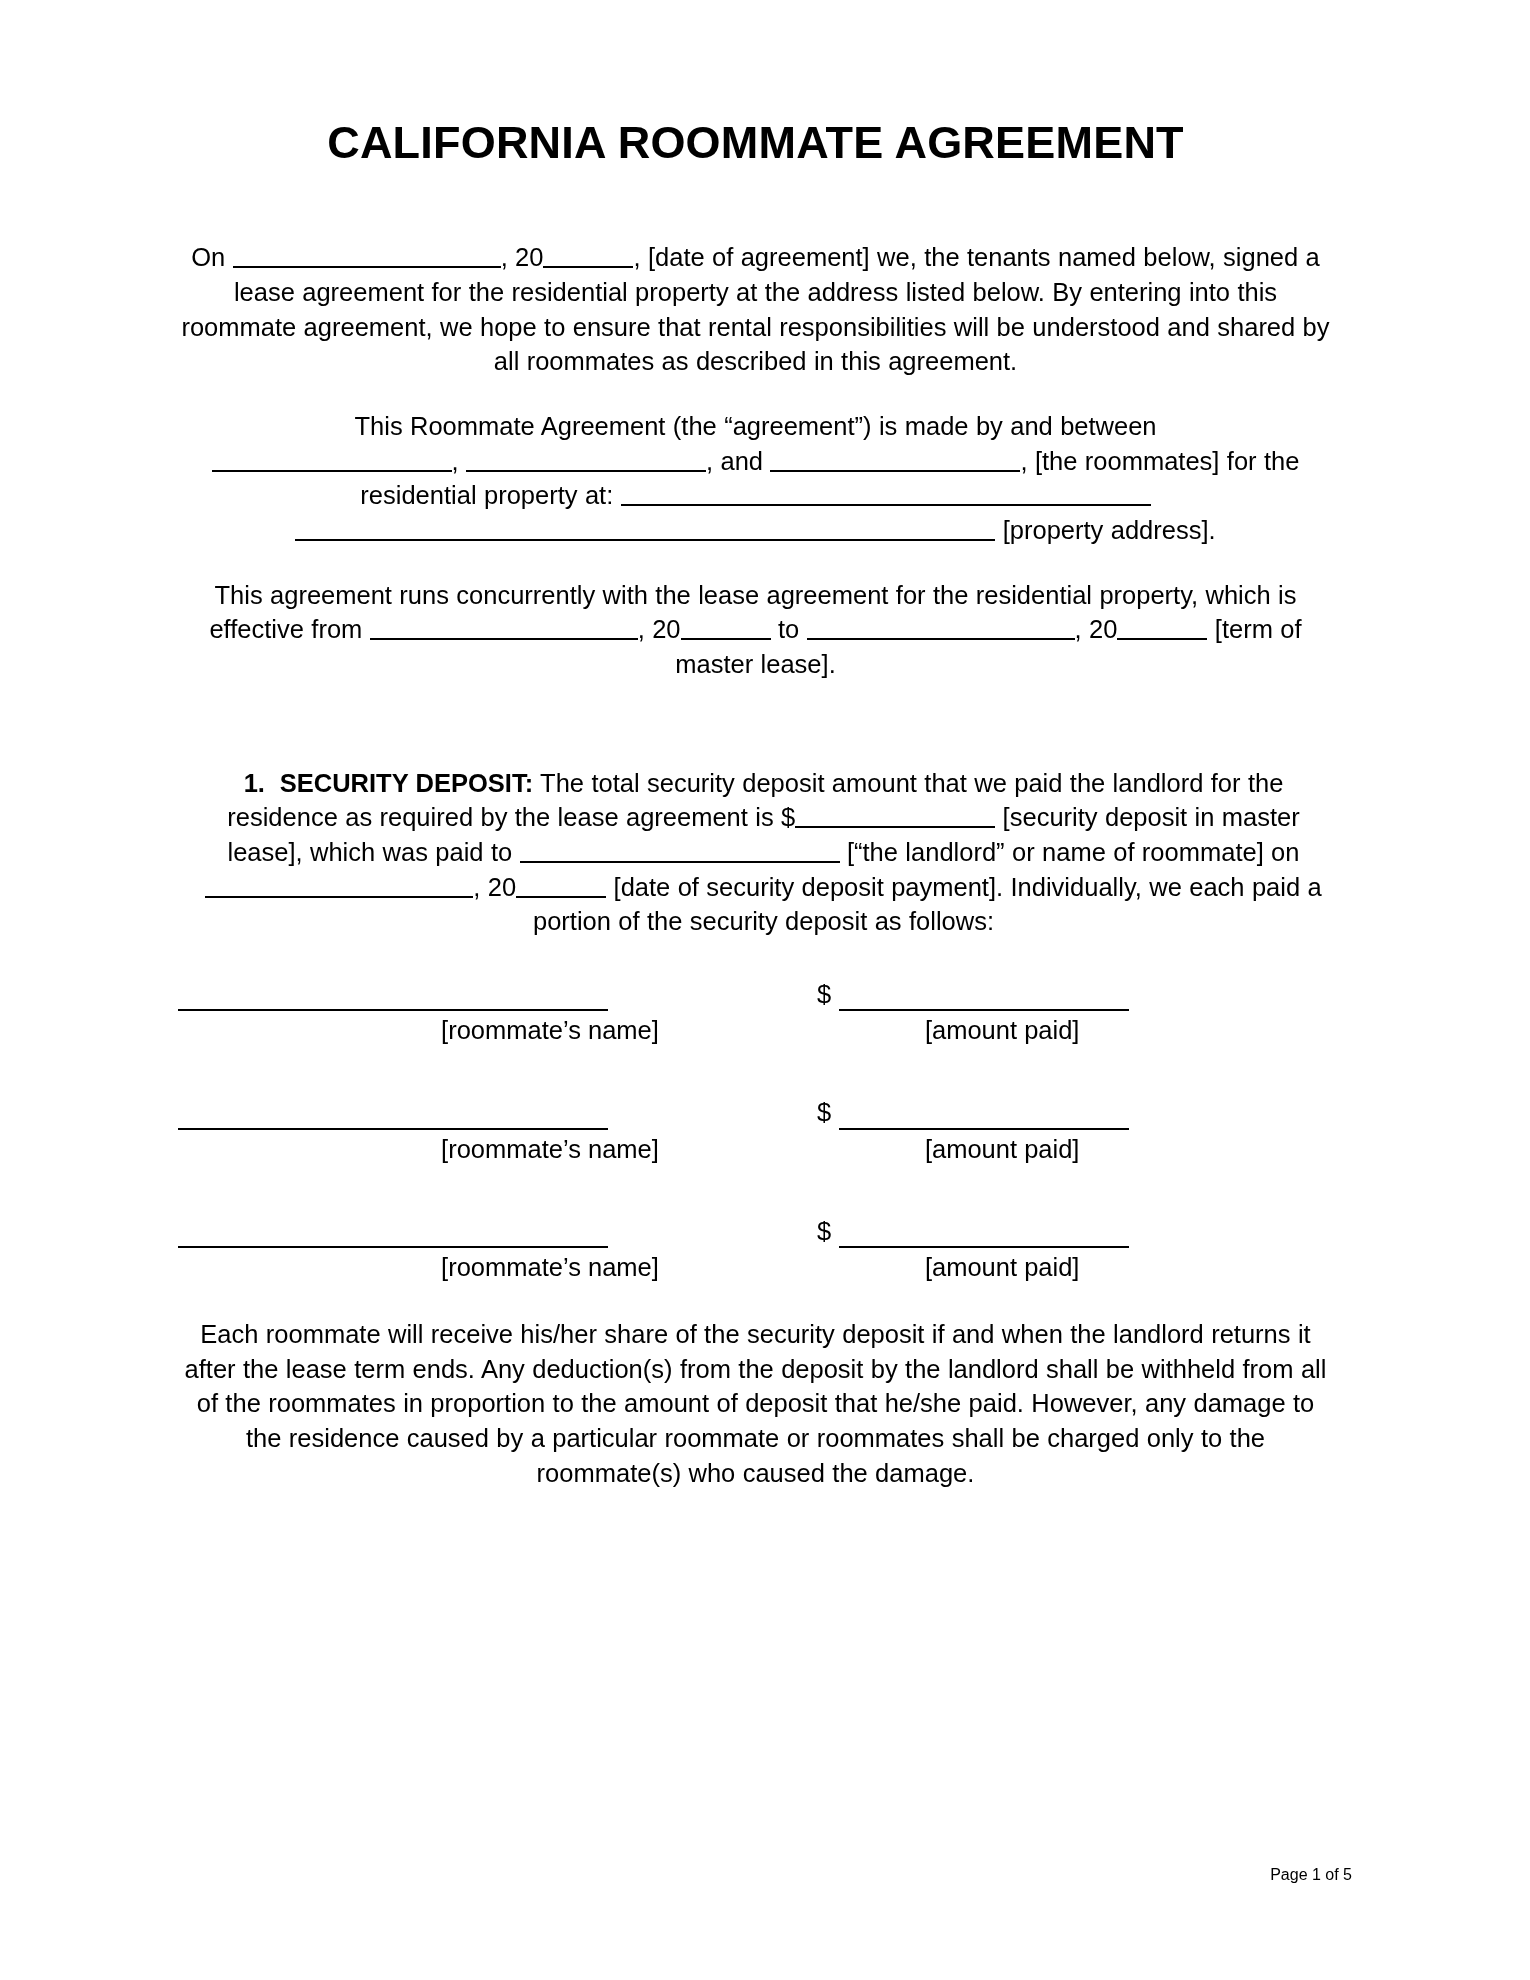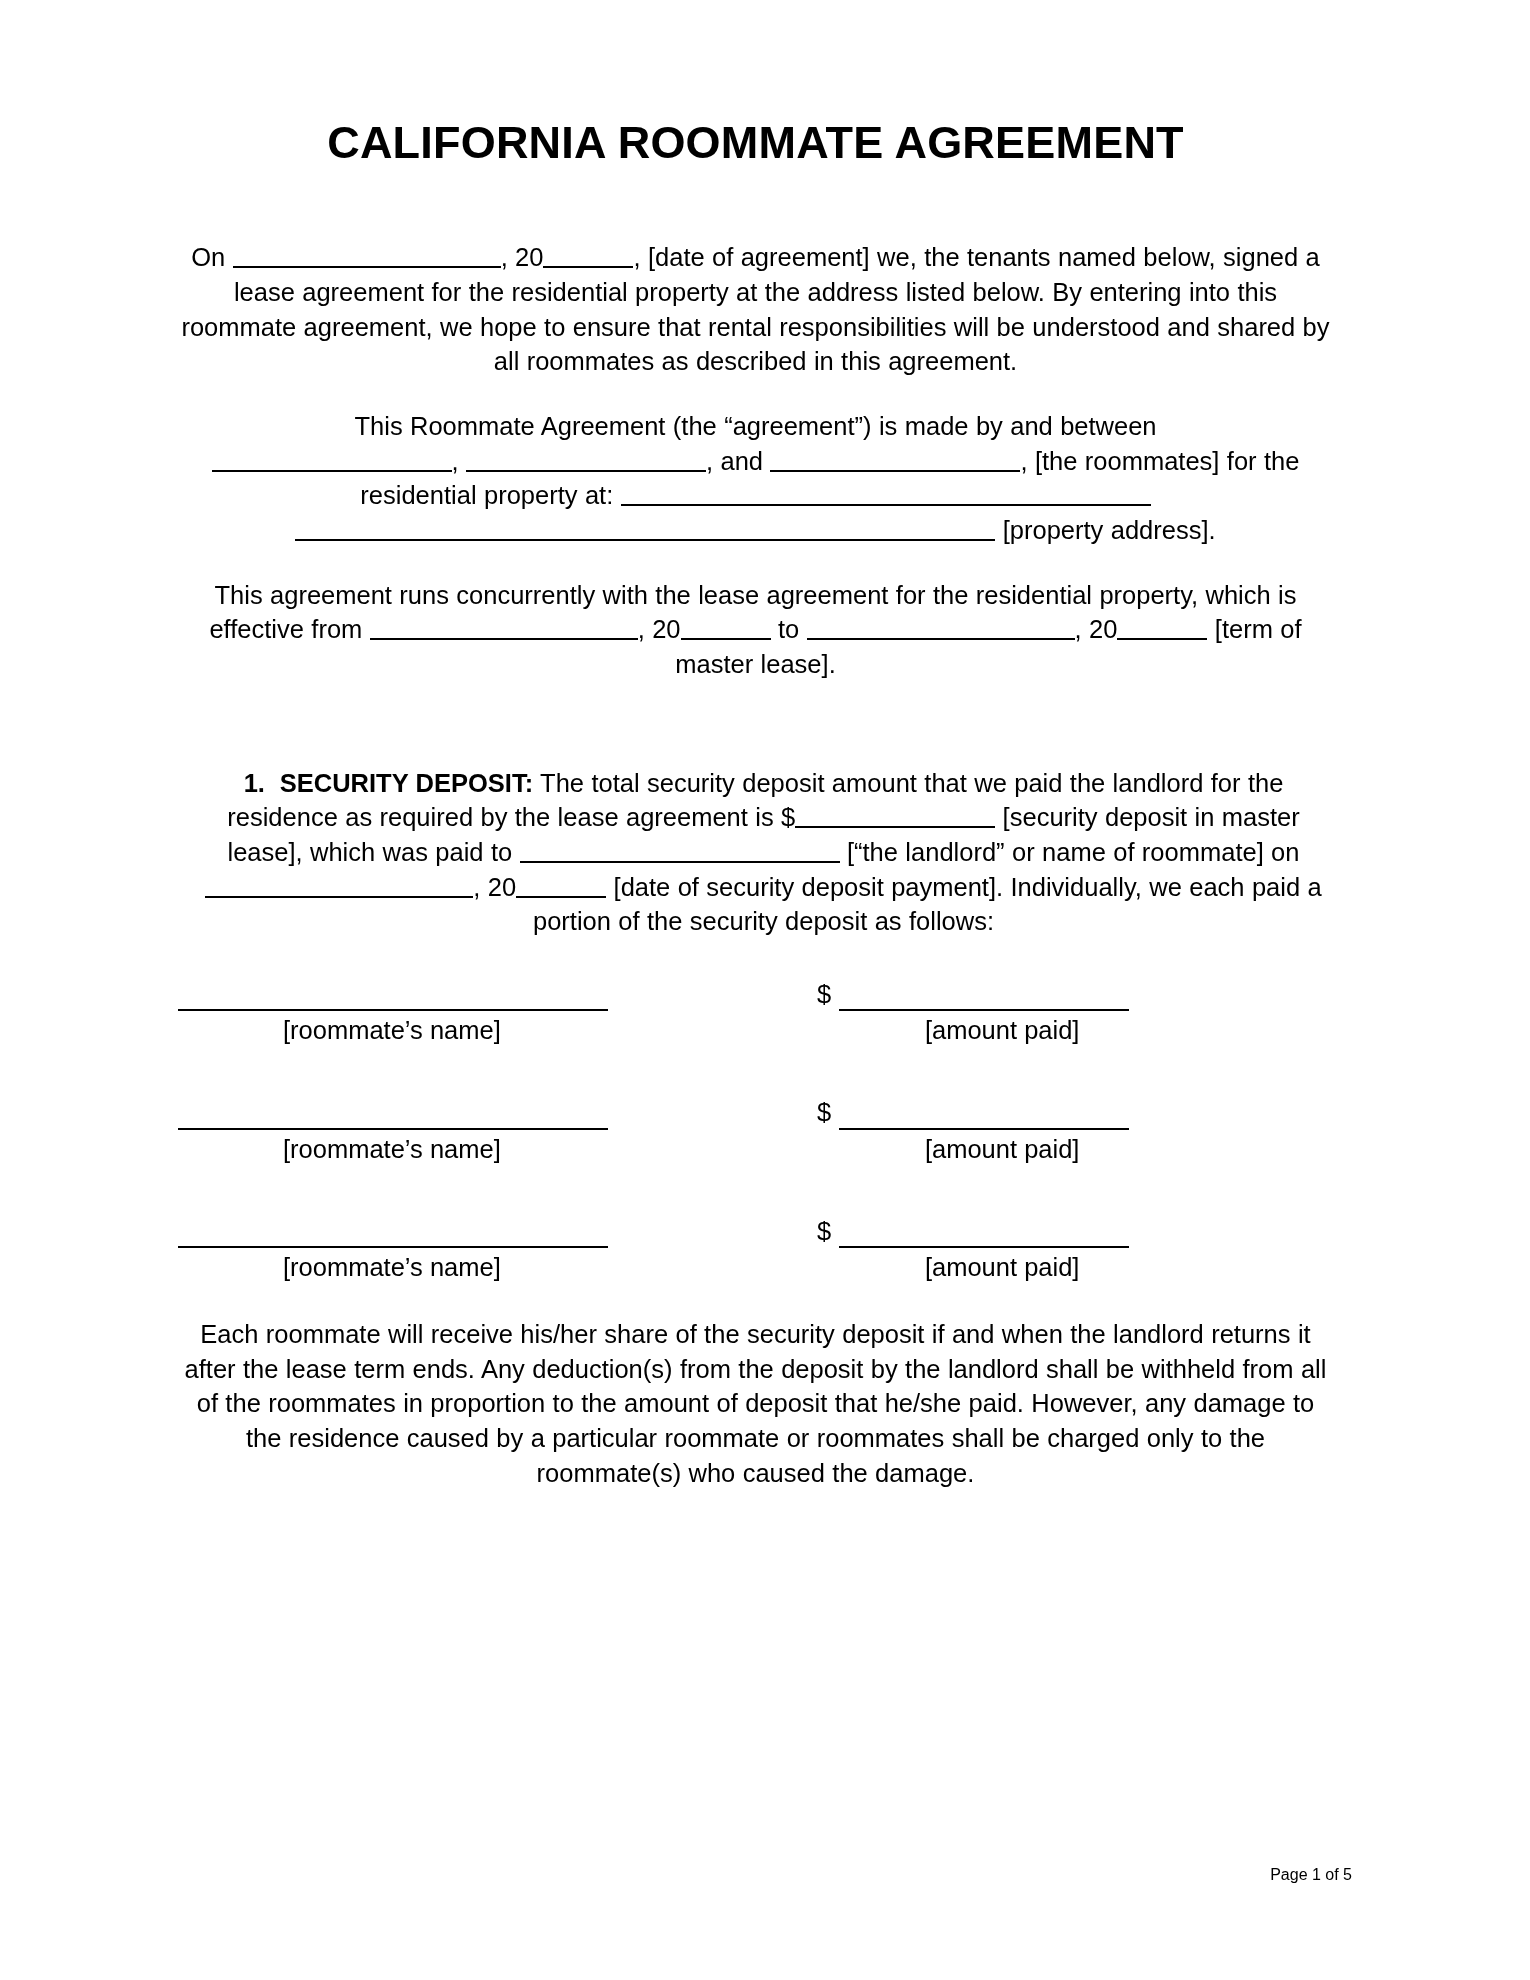--- a/index.html
+++ b/index.html
@@ -91,21 +91,21 @@
   .line-amt {
     border-bottom: 2px solid #000;
     height: 34px;
     width: 290px;
   }
   .cap {
     font-size: 25.5px;
     line-height: 1.2;
     padding-top: 4px;
   }
-  .cap-name { padding-left: 105px; }
+  .cap-name { padding-left: 105px; text-align: center; }
   .cap-amt { padding-left: 108px; }
   .footer {
     position: absolute;
     right: 178px;
     bottom: 96px;
     font-size: 16px;
     font-family: "Liberation Sans", sans-serif;
   }
 </style>
 </head>

